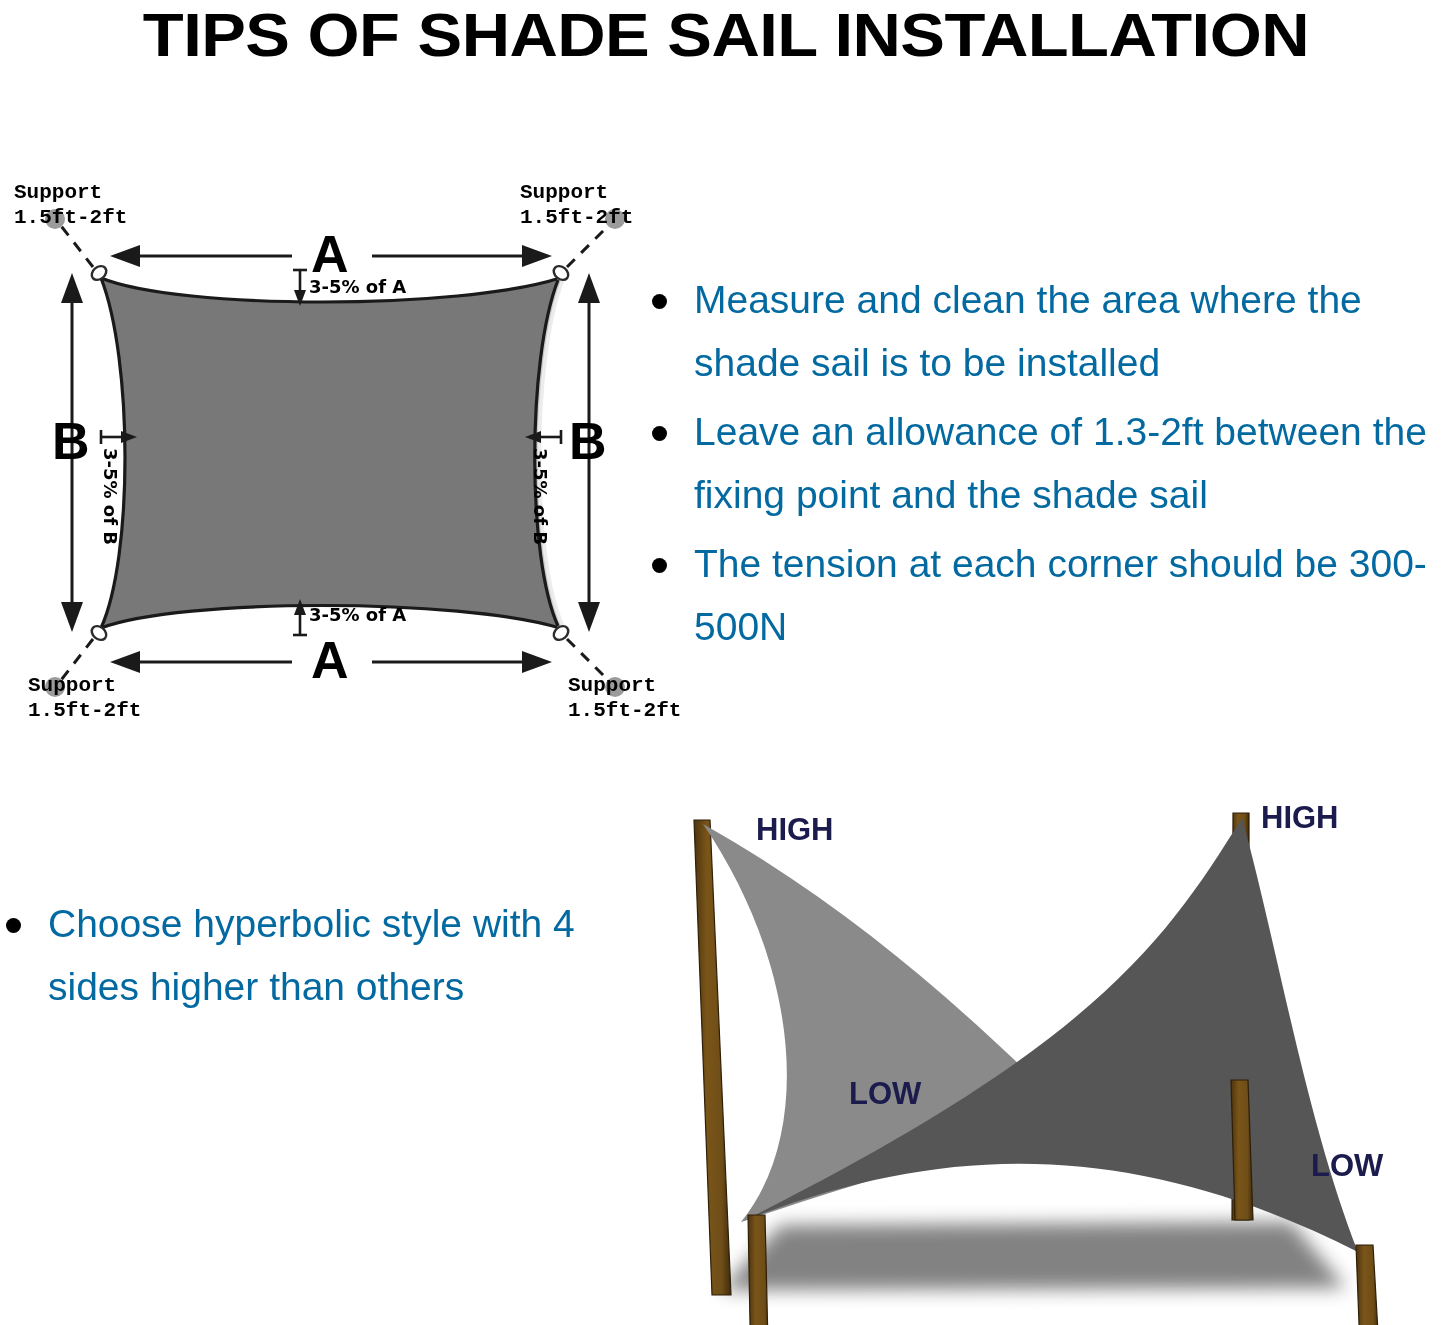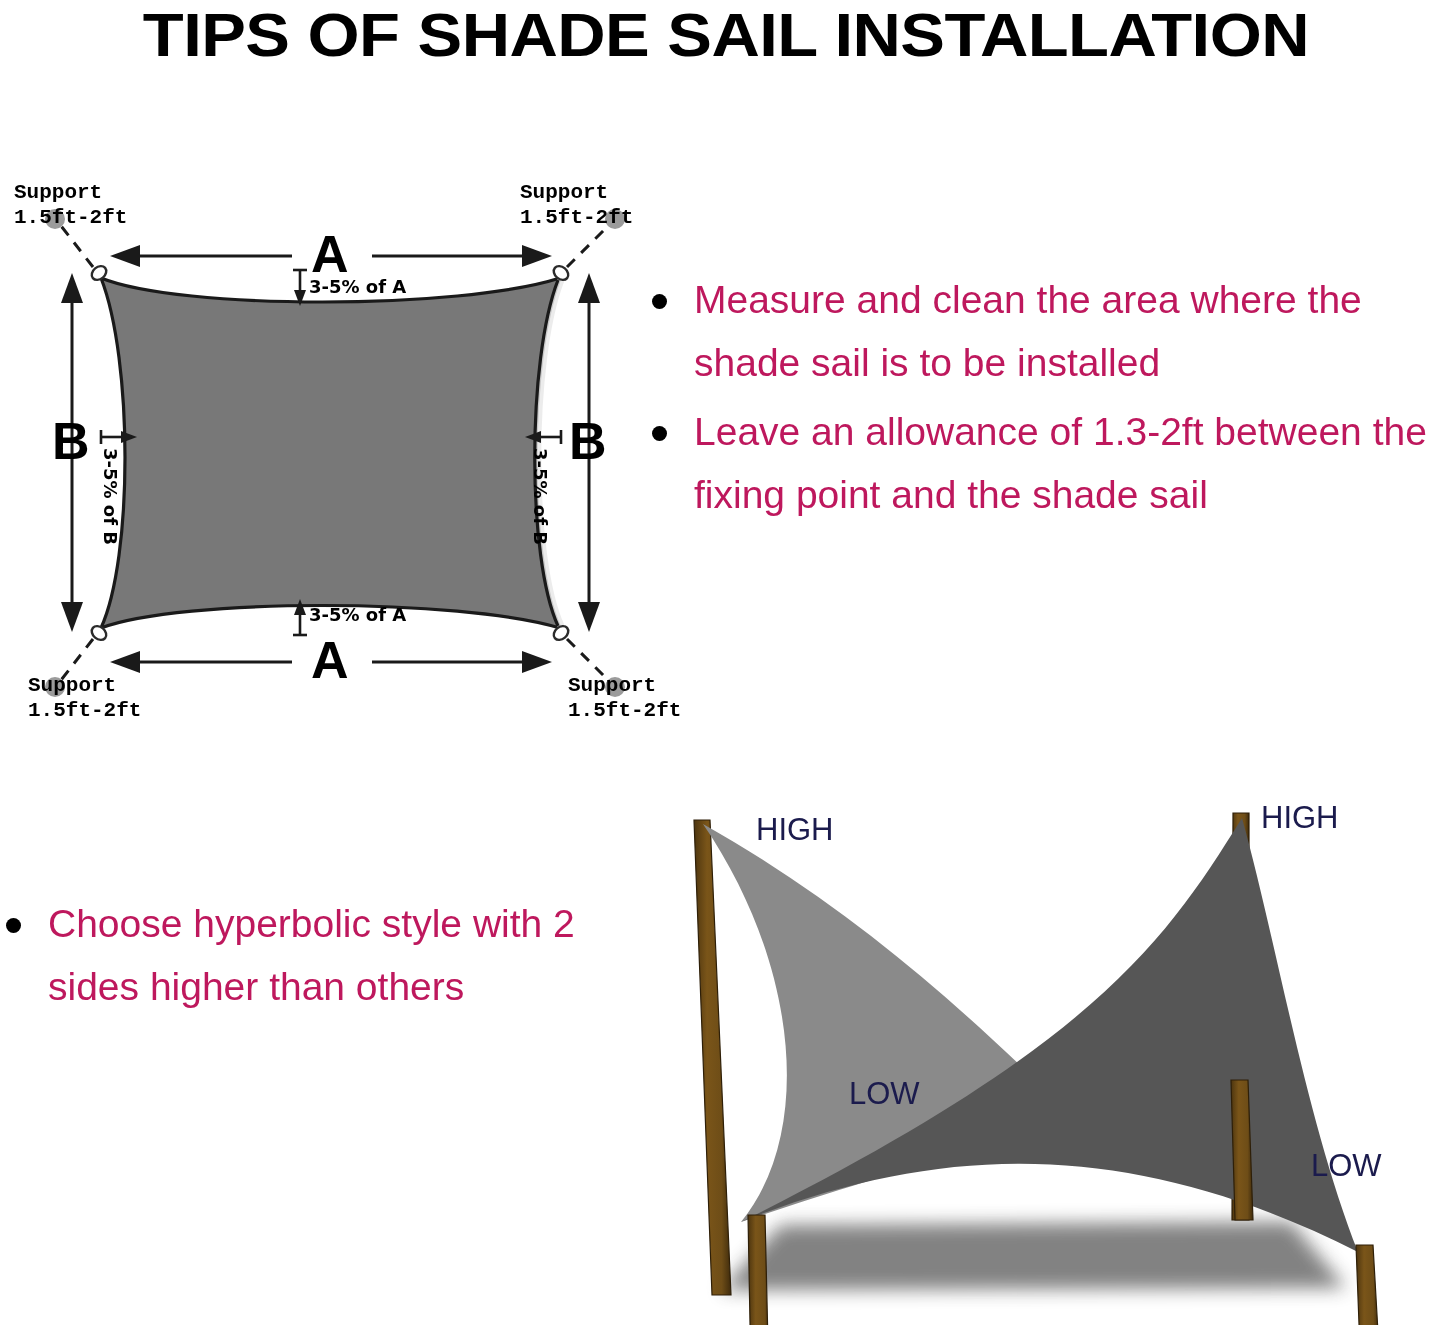--- a/index.html
+++ b/index.html
@@ -88,21 +88,21 @@
     padding: 0;
     list-style: none;
   }
   .bullet-item {
     position: relative;
     padding-left: 48px;
     margin: 0 0 6px 0;
     font-family: "Liberation Sans", sans-serif;
     font-size: 40px;
     line-height: 62px;
-    color: #be185d;
+    color: #0369a1;
   }
   .bullet-item .dot {
     position: absolute;
     left: 6px;
     top: 26px;
     width: 15px;
     height: 15px;
     border-radius: 50%;
     background: #000000;
   }
@@ -130,20 +130,21 @@
   }
   #hypar-svg { position: absolute; left: 0; top: 0; }
 
   .hl-label {
     position: absolute;
     font-family: "Liberation Sans", sans-serif;
     font-size: 31px;
     line-height: 31px;
     color: #1b1b4d;
     white-space: nowrap;
+    font-weight: bold;
   }
 </style>
 </head>
 <body>
 
 <div id="title-bar">
   <div id="page-title">TIPS OF SHADE SAIL INSTALLATION</div>
 </div>
 
 <div id="rect-diagram" style="top:160px;">
@@ -259,26 +260,30 @@
 
 <ul class="bullet-list" id="tips-list">
   <li class="bullet-item">
     <span class="dot"></span>
     <span>Measure and clean the area where the shade sail is to be installed</span>
   </li>
   <li class="bullet-item">
     <span class="dot"></span>
     <span>Leave an allowance of 1.3-2ft between the fixing point and the shade sail</span>
   </li>
+  <li class="bullet-item">
+    <span class="dot"></span>
+    <span>The tension at each corner should be 300-500N</span>
+  </li>
 </ul>
 
 <ul class="bullet-list" id="style-list">
   <li class="bullet-item">
     <span class="dot"></span>
-    <span>Choose hyperbolic style with 2 sides higher than others</span>
+    <span>Choose hyperbolic style with 4 sides higher than others</span>
   </li>
 </ul>
 
 <div id="hypar-illustration">
   <svg id="hypar-svg" width="806" height="535" viewBox="0 0 806 535">
 
     <defs>
       <filter id="groundBlur" x="-30%" y="-60%" width="160%" height="240%">
         <feGaussianBlur stdDeviation="9"></feGaussianBlur>
       </filter>

